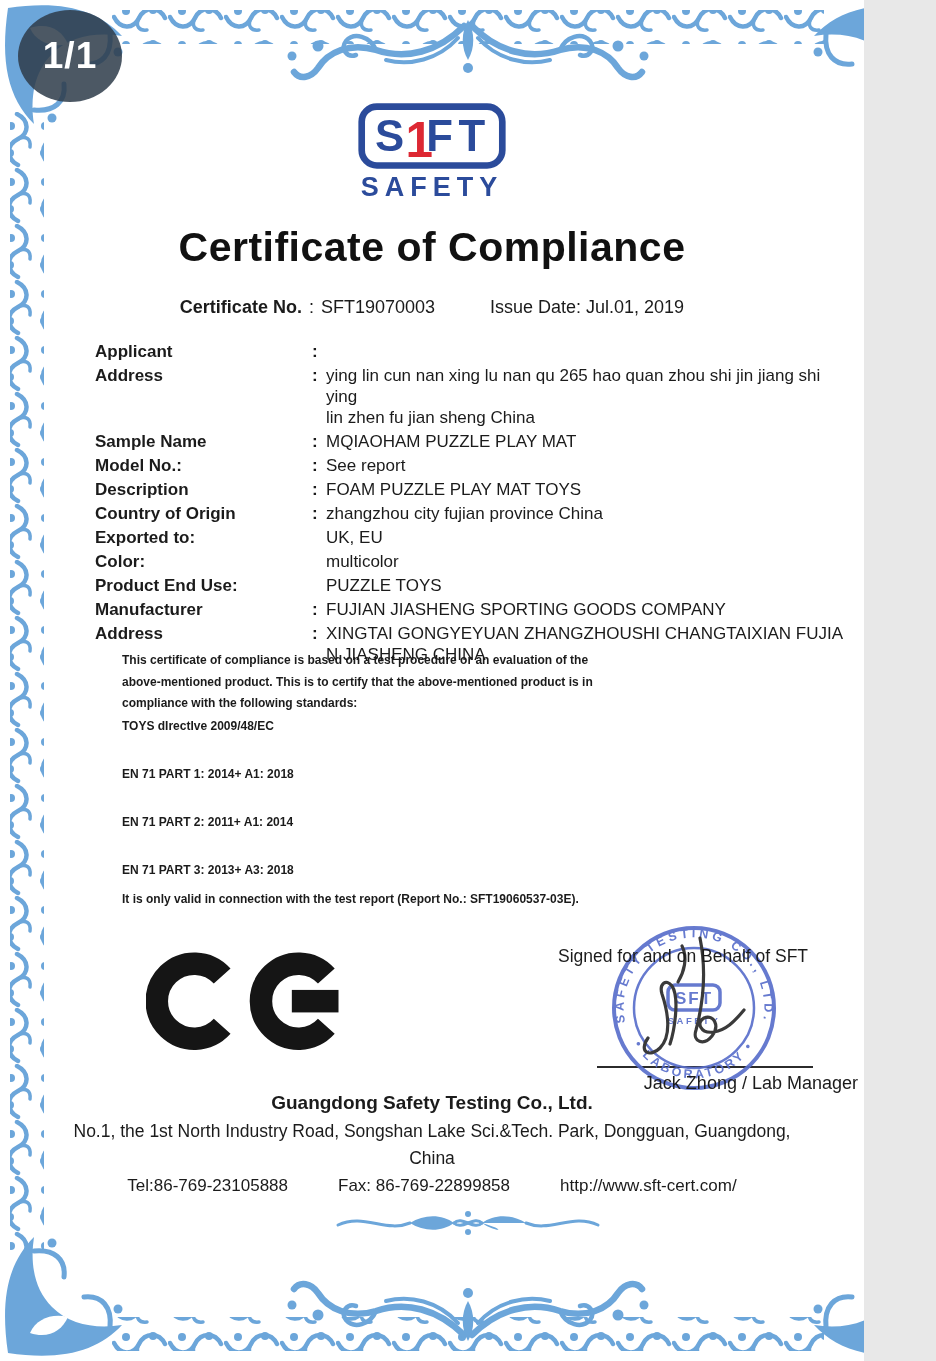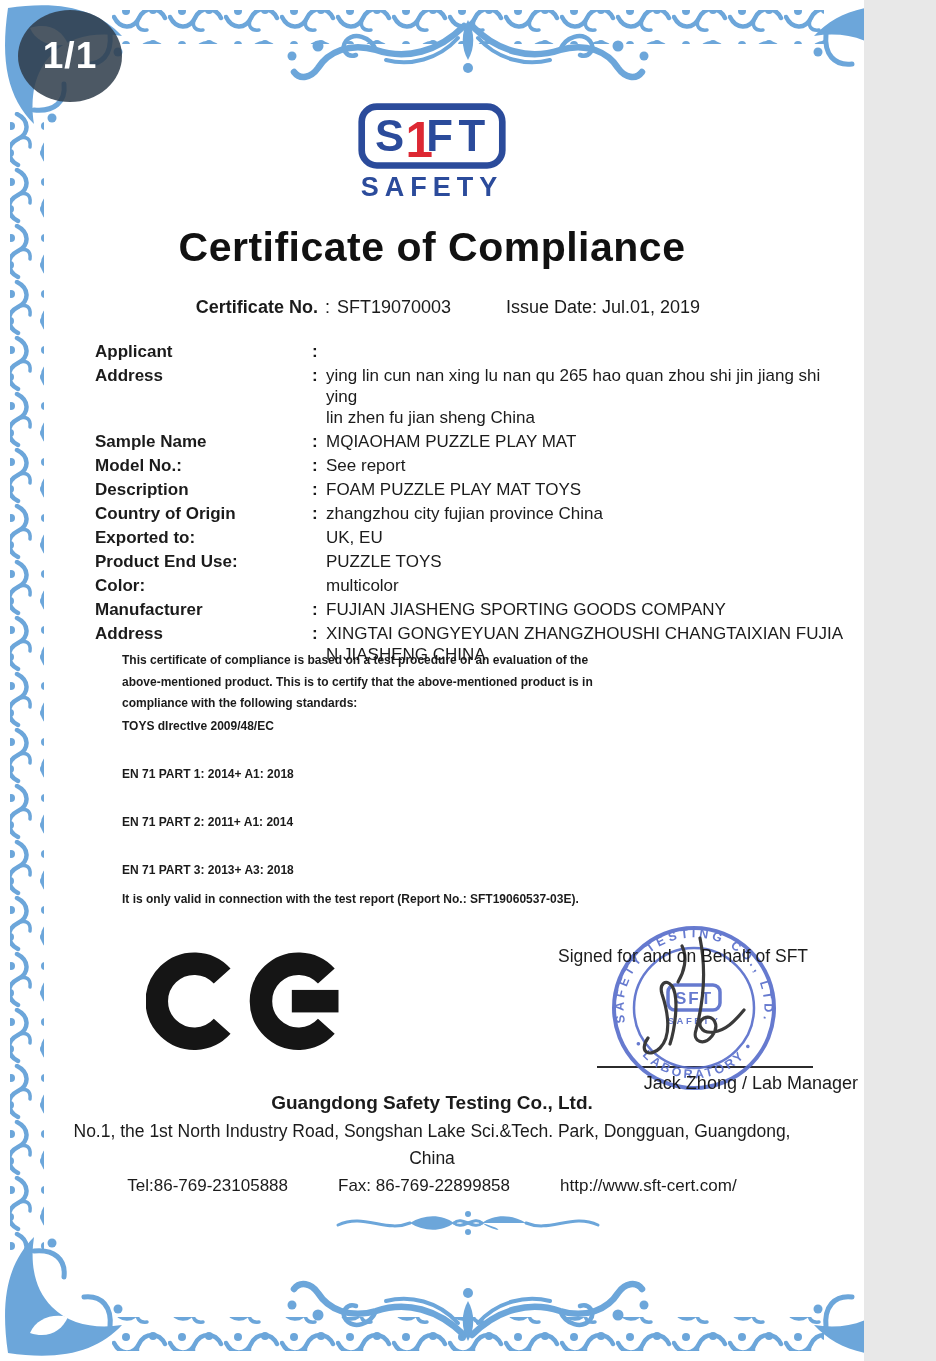--- a/index.html
+++ b/index.html
@@ -24,21 +24,21 @@
     color:#ffffff;font-size:37px;font-weight:bold;z-index:6;letter-spacing:1px;
   }
 
   .logo-wrap{position:absolute;left:0;right:0;top:101px;display:flex;flex-direction:column;align-items:center;z-index:2;}
   .logo-sub{font-size:27px;font-weight:bold;letter-spacing:6px;color:#2B4B9B;margin-top:1px;}
 
   .title{position:absolute;left:0;width:100%;top:224px;margin:0;text-align:center;
     font-size:41px;font-weight:bold;color:#111;z-index:2;letter-spacing:0.5px;}
 
   .certline{position:absolute;left:0;width:100%;top:297px;display:flex;justify-content:center;
-    font-size:18px;z-index:2;align-items:baseline;padding-left:16px;}
+    font-size:18px;z-index:2;align-items:baseline;}
   .certline .sep{margin:0 7px;}
   .certline .issue{margin-left:55px;}
 
   .fields{position:absolute;left:95px;top:341px;width:755px;z-index:2;font-size:17px;line-height:21px;}
   .frow{display:grid;grid-template-columns:217px 14px auto;margin-bottom:3px;}
   .flabel{font-weight:bold;}
   .fsep{font-weight:bold;}
 
   .statement{position:absolute;left:122px;top:650px;width:715px;z-index:2;font-size:12px;font-weight:bold;}
   .statement p{margin:0;line-height:21.5px;}
@@ -182,28 +182,28 @@
       <span class="flabel">Country of Origin</span>
         <span class="fsep">:</span>
         <span class="fval prewrap">zhangzhou city fujian province China</span>
     </div>
     <div class="frow">
       <span class="flabel">Exported to:</span>
         <span class="fsep"></span>
         <span class="fval prewrap">UK, EU</span>
     </div>
     <div class="frow">
+      <span class="flabel">Color:</span>
+        <span class="fsep"></span>
+        <span class="fval prewrap">multicolor</span>
+    </div>
+    <div class="frow">
       <span class="flabel">Product End Use:</span>
         <span class="fsep"></span>
         <span class="fval prewrap">PUZZLE TOYS</span>
-    </div>
-    <div class="frow">
-      <span class="flabel">Color:</span>
-        <span class="fsep"></span>
-        <span class="fval prewrap">multicolor</span>
     </div>
     <div class="frow">
       <span class="flabel">Manufacturer</span>
         <span class="fsep">:</span>
         <span class="fval prewrap">FUJIAN JIASHENG SPORTING GOODS COMPANY</span>
     </div>
     <div class="frow">
       <span class="flabel">Address</span>
         <span class="fsep">:</span>
         <span class="fval prewrap">XINGTAI GONGYEYUAN ZHANGZHOUSHI CHANGTAIXIAN FUJIA

